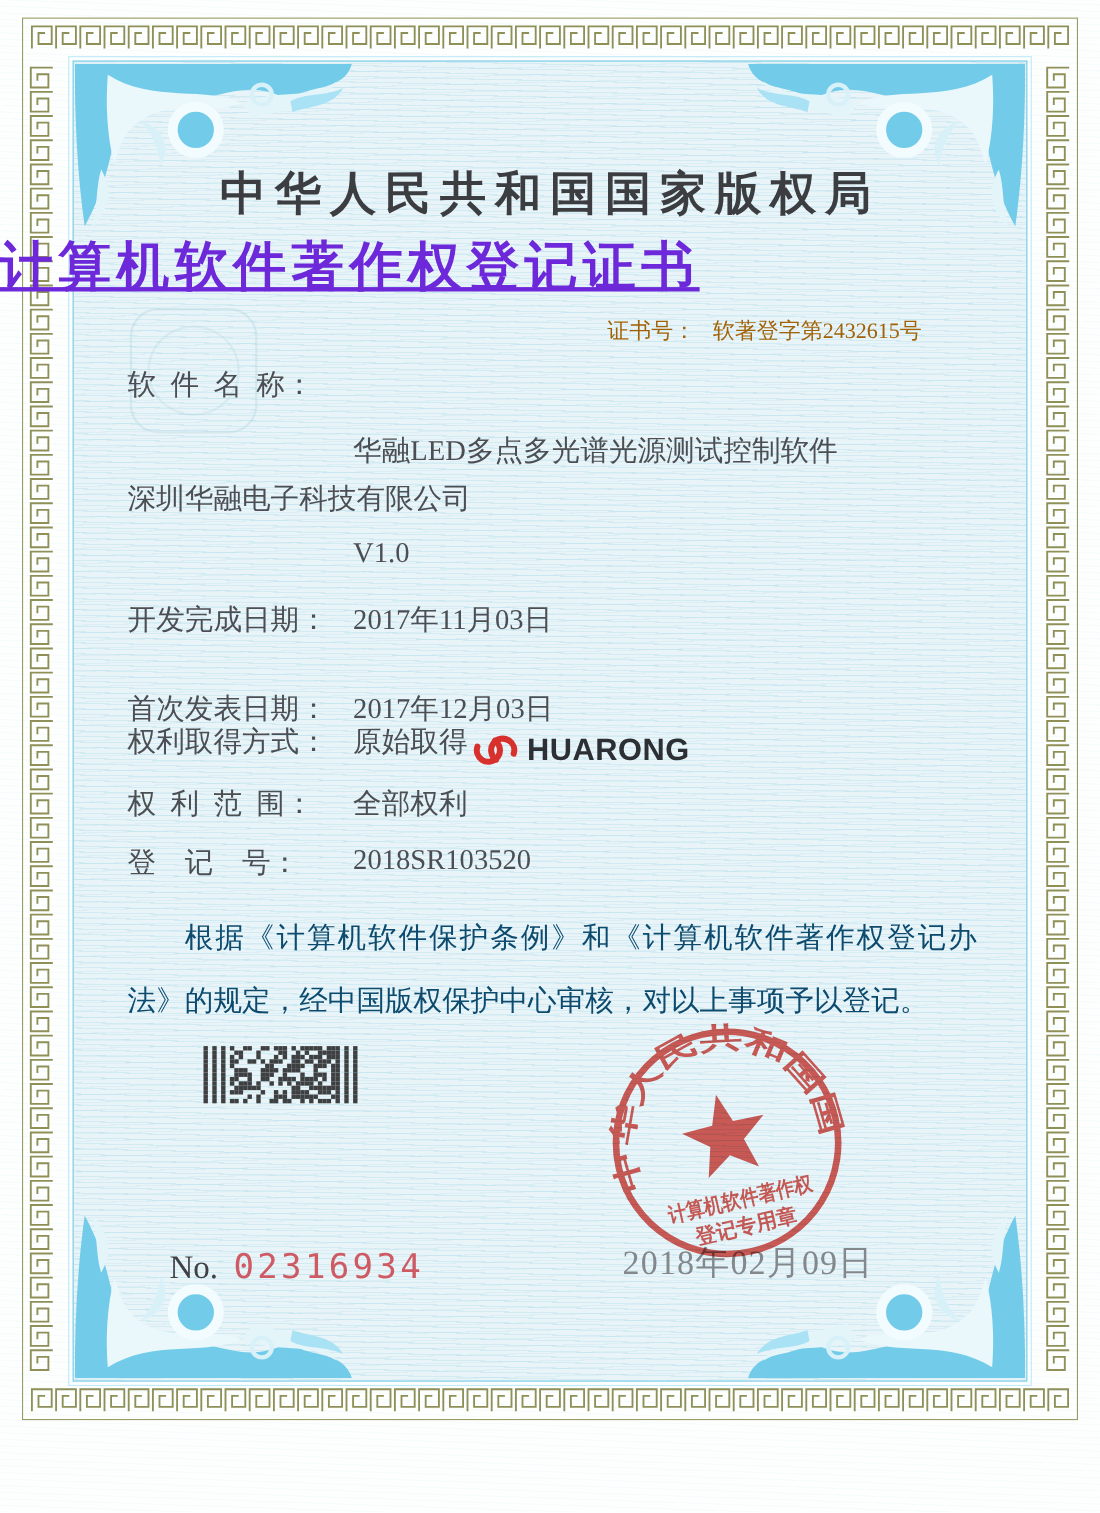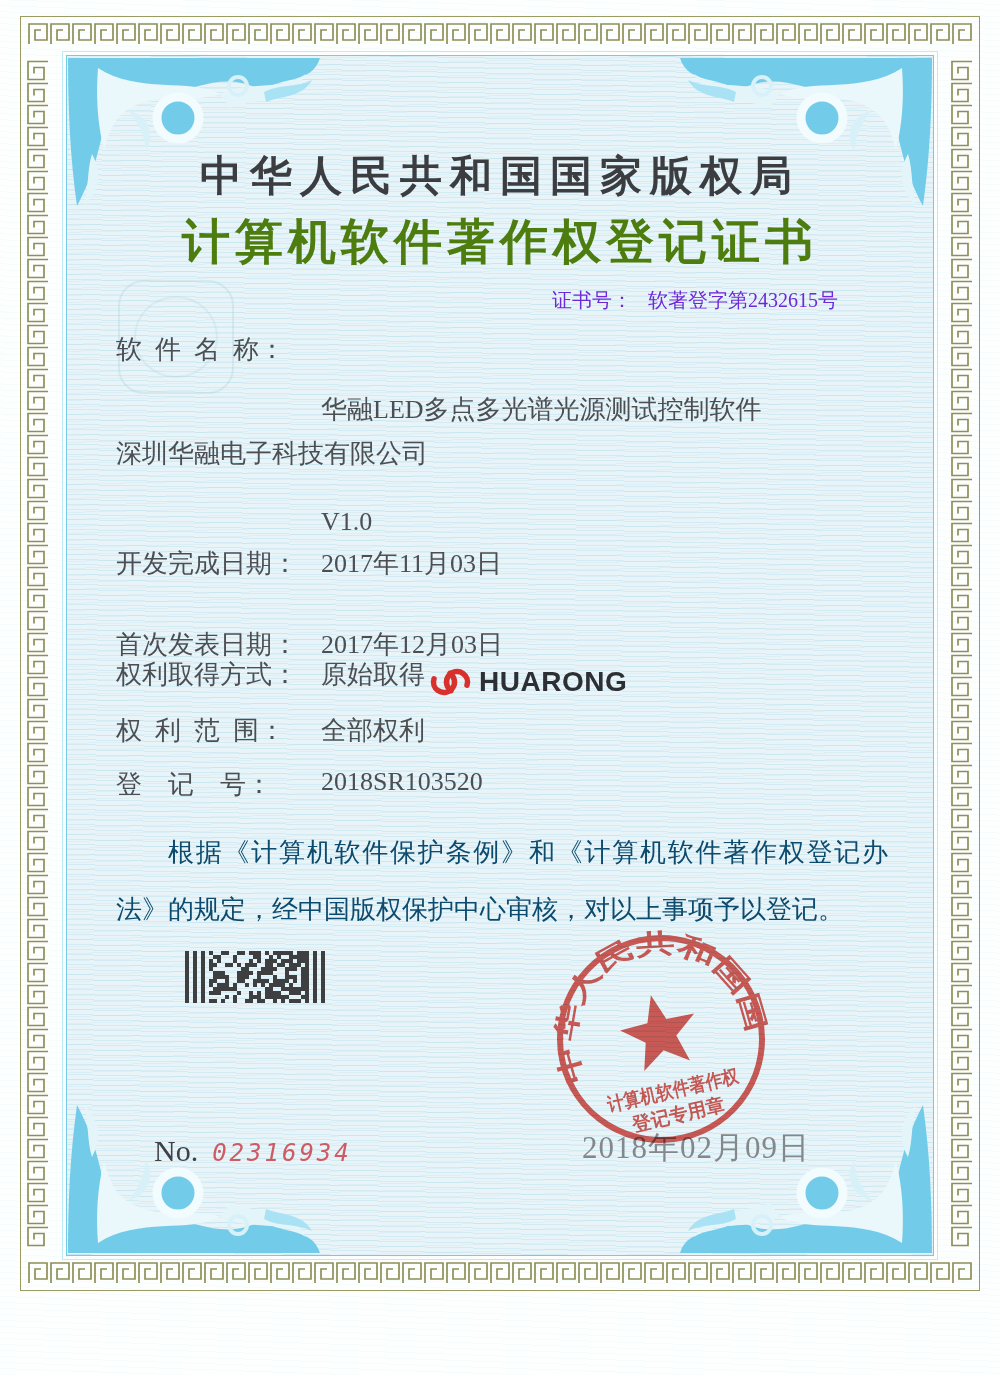--- a/index.html
+++ b/index.html
@@ -30,52 +30,52 @@
   .fl-bl{left:68px;bottom:122px;transform:scaleY(-1);}
   .fl-br{right:68px;bottom:122px;transform:scale(-1,-1);}
   .content{position:absolute;inset:0;color:#46484d;}
   
   .wm{position:absolute;left:118px;top:280px;width:112px;height:110px;
       border:2px solid rgba(165,205,215,.30);border-radius:26px;}
   .wm::after{content:"";position:absolute;inset:14px;border:2px solid rgba(165,205,215,.22);border-radius:50%;}
   
   .authority{position:absolute;top:148px;width:100%;text-align:center;
       font-size:42px;font-weight:bold;letter-spacing:8px;color:#3b3d41;}
-  .cert-title{position:absolute;top:210px;width:100%;text-align:center;
-      font-size:48px;font-weight:bold;letter-spacing:5px;color:#4d7c0f;}
-  .certline{position:absolute;top:287px;right:162px;font-size:20px;color:#6d28d9;}
+  .cert-title{position:absolute;top:210px;width:100%;
+      font-size:48px;font-weight:bold;letter-spacing:5px;color:#6d28d9;text-decoration:underline;}
+  .certline{position:absolute;top:287px;right:162px;font-size:20px;color:#a16207;}
   .certline .cl-label{margin-right:16px;}
   
   .row{position:absolute;left:116px;display:flex;font-size:26px;color:#4b4e53;gap:27px;}
   .row .lab{width:178px;white-space:pre;flex:none;}
   .row .val{white-space:pre;}
-  .row .val .l2{margin-top:20px;}
+  .row .val .l2{margin-top:1px;}
   .r0{top:332px;} .r1{top:436px;} .r2{top:546px;} .r3{top:627px;}
   .r4{top:657px;} .r5{top:713px;} .r6{top:767px;font-family:Liberation Serif, serif;}
   
   .statement{position:absolute;left:116px;top:824px;width:772px;font-size:26px;
       line-height:57px;text-align:justify;text-indent:2em;color:#0c4a6e;}
   
   .barcode{position:absolute;left:185px;top:951px;width:140px;height:52px;
       display:flex;flex-wrap:wrap;align-content:flex-start;}
   .barcode i{display:block;width:4px;height:4px;}
   .barcode i.d{background:#3d3f41;}
   
   .logo{position:absolute;left:430px;top:664px;display:flex;align-items:center;gap:7px;}
   .logo b{font-family:"Liberation Sans","DejaVu Sans",sans-serif;font-size:28px;
       letter-spacing:.5px;color:#2c3035;font-weight:bold;}
   
   .seal{position:absolute;left:548px;top:926px;width:226px;height:226px;
       transform:rotate(-13deg);opacity:.88;mix-blend-mode:multiply;}
   .seal text{font-weight:bold;font-family:"Liberation Serif","DejaVu Serif",serif;}
-  .seal-date{position:absolute;left:582px;top:1127px;font-size:31px;color:#82888b;letter-spacing:1px;}
+  .seal-date{position:absolute;left:566px;top:1127px;font-size:31px;color:#82888b;letter-spacing:1px;}
   
   .serial{position:absolute;left:154px;top:1134px;font-size:30px;color:#3f4145;}
   .serial b{font-family:"DejaVu Sans Mono","Liberation Mono",monospace;font-weight:normal;
-      color:#ce5a64;font-size:24px;letter-spacing:3px;margin-left:14px;font-style:italic;}
+      color:#ce5a64;font-size:31px;letter-spacing:3px;margin-left:14px;}
 </style>
 </head>
 <body>
 
 <div class="page">
 
   <div class="frame-line"></div>
   <div class="meander m-top"><svg width="950" height="26">
         <path d="M4 23V3H22V19H10V9H16 M26 23V3H44V19H32V9H38 M48 23V3H66V19H54V9H60 M70 23V3H88V19H76V9H82 M92 23V3H110V19H98V9H104 M114 23V3H132V19H120V9H126 M136 23V3H154V19H142V9H148 M158 23V3H176V19H164V9H170 M180 23V3H198V19H186V9H192 M202 23V3H220V19H208V9H214 M224 23V3H242V19H230V9H236 M246 23V3H264V19H252V9H258 M268 23V3H286V19H274V9H280 M290 23V3H308V19H296V9H302 M312 23V3H330V19H318V9H324 M334 23V3H352V19H340V9H346 M356 23V3H374V19H362V9H368 M378 23V3H396V19H384V9H390 M400 23V3H418V19H406V9H412 M422 23V3H440V19H428V9H434 M444 23V3H462V19H450V9H456 M466 23V3H484V19H472V9H478 M488 23V3H506V19H494V9H500 M510 23V3H528V19H516V9H522 M532 23V3H550V19H538V9H544 M554 23V3H572V19H560V9H566 M576 23V3H594V19H582V9H588 M598 23V3H616V19H604V9H610 M620 23V3H638V19H626V9H632 M642 23V3H660V19H648V9H654 M664 23V3H682V19H670V9H676 M686 23V3H704V19H692V9H698 M708 23V3H726V19H714V9H720 M730 23V3H748V19H736V9H742 M752 23V3H770V19H758V9H764 M774 23V3H792V19H780V9H786 M796 23V3H814V19H802V9H808 M818 23V3H836V19H824V9H830 M840 23V3H858V19H846V9H852 M862 23V3H880V19H868V9H874 M884 23V3H902V19H890V9H896 M906 23V3H924V19H912V9H918 M928 23V3H946V19H934V9H940 " fill="none" stroke="#8f8f58" stroke-width="1.7"></path>
       </svg></div>

